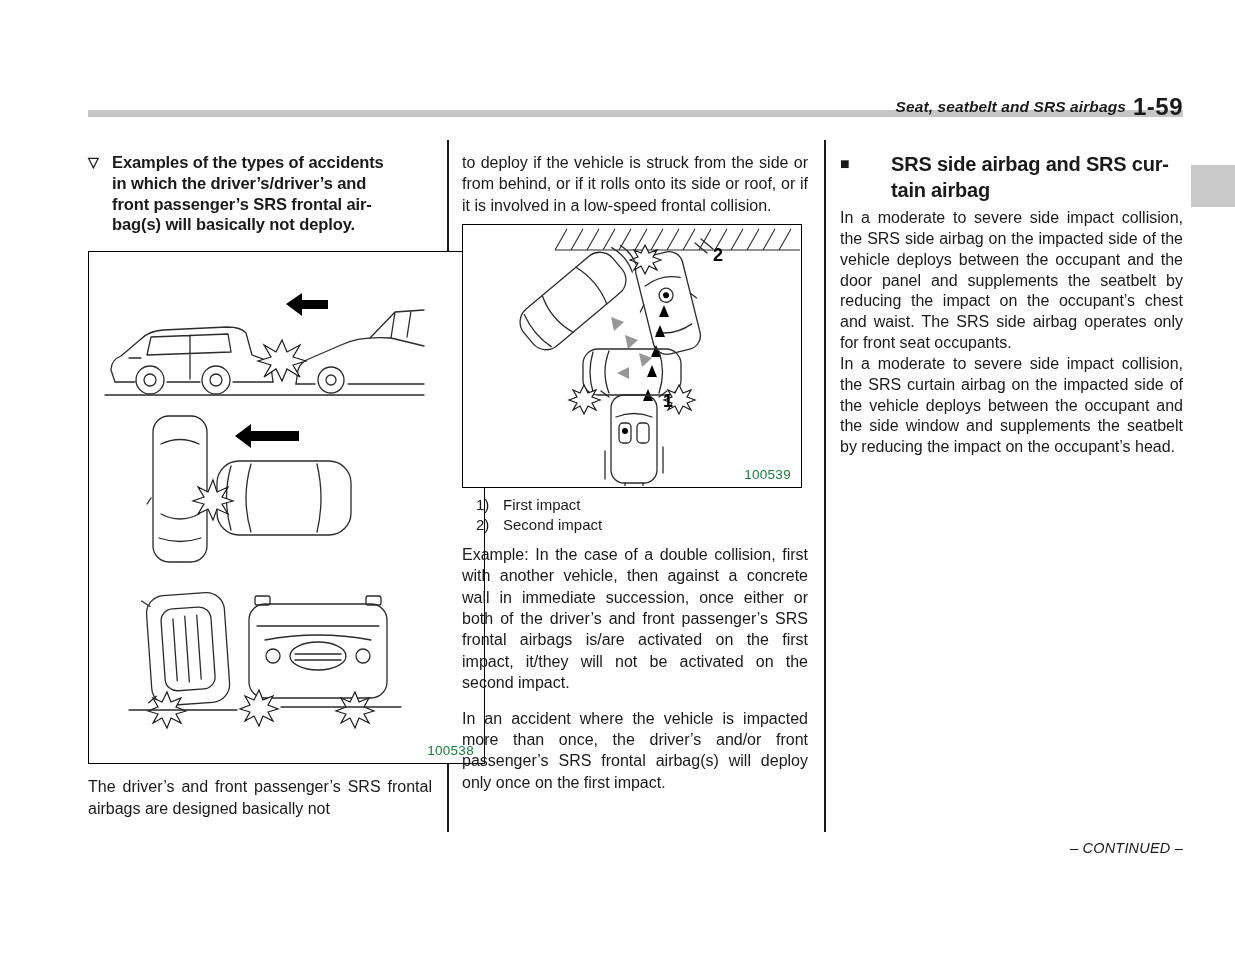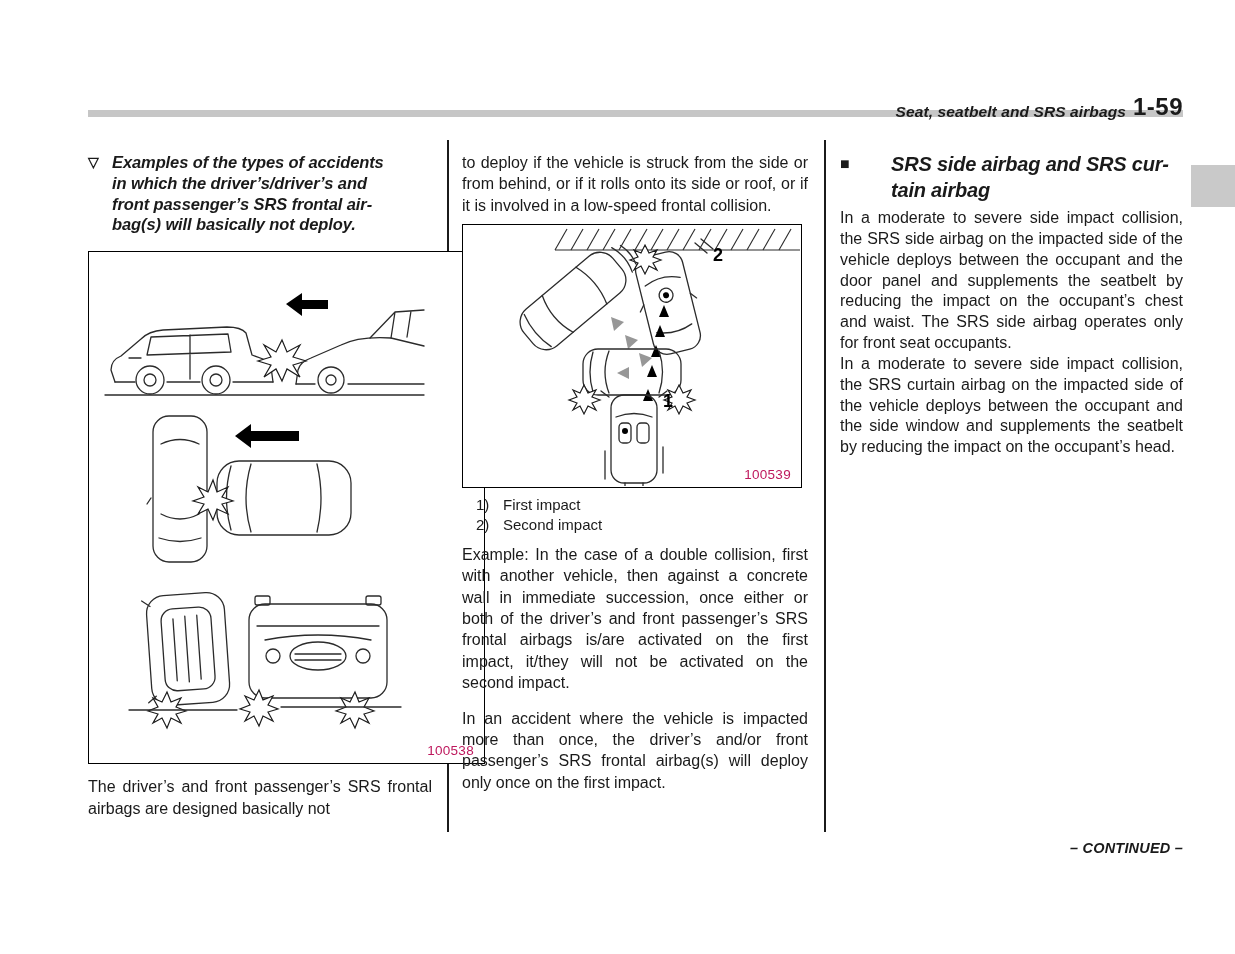--- a/index.html
+++ b/index.html
@@ -5,21 +5,21 @@
   html,body { margin:0; padding:0; }
   body {
     width:1235px; height:954px; background:#ffffff; position:relative;
     font-family:"Liberation Sans", sans-serif; color:#1a1a1a;
     -webkit-font-smoothing:antialiased; overflow:hidden;
   }
   .abs { position:absolute; }
 
   
   .header-bar { left:88px; top:110px; width:1095px; height:7px; background:#c6c6c6; }
-  .header-text { top:93px; right:52px; display:flex; align-items:flex-end; gap:7px; z-index:2; }
+  .header-text { top:93px; right:52px; display:flex; align-items:center; gap:7px; z-index:2; }
   .header-title { font-weight:bold; font-style:italic; font-size:15.5px; letter-spacing:0.1px; }
   .header-page  { font-weight:bold; font-size:24px; letter-spacing:0.5px; }
 
   .edge-tab { left:1191px; top:165px; width:44px; height:42px; background:#c9c9c9; }
 
   
   .divider { top:140px; width:1.5px; height:692px; background:#1b1b1b; }
   .divider-1 { left:447px; } .divider-2 { left:824px; }
 
   
@@ -33,49 +33,49 @@
     text-align:justify; text-justify:inter-word;
   }
   .col-right p.body { line-height:20.85px; }
   .col-left .after-fig { margin-top:12px; }
   .col-mid .para1 { margin-top:14px; }
   .col-mid .para2 { margin-top:10px; }
 
   
   .hang-head { display:flex; font-weight:bold; }
   .hang-head .marker { flex:none; }
-  .hang-head .htext  { white-space:pre-line;font-style:italic; }
+  .hang-head .htext  { white-space:pre-line; }
   .left-head .marker { width:24px; font-size:14px; padding-top:2px; }
   .left-head .htext  { font-size:16.5px; line-height:20.8px; letter-spacing:-0.1px; }
   .right-head { margin-bottom:5px; }
   .right-head .marker { width:27px; font-size:16px; padding-top:3px; }
   .right-head .htext  { font-size:20px; line-height:25.5px; letter-spacing:-0.2px;margin-left:24px; }
 
   
   .figure { position:relative; border:1.5px solid #000; background:#fff; box-sizing:border-box; }
   .fig-1 { margin-top:16px; width:397px; height:513px; }
   .fig-2 { margin-top:8px;  width:340px; height:264px; }
-  .fig-label { position:absolute; right:10px; bottom:5px; font-size:13.5px; color:#be185d; letter-spacing:0.3px; }
+  .fig-label { position:absolute; right:10px; bottom:5px; font-size:13.5px; color:#15803d; letter-spacing:0.3px; }
   .callout { position:absolute; font-weight:bold; font-size:18px; color:#000; }
   .callout-2 { left:250px; top:20px; }
   .callout-1 { left:200px; top:166px; }
   svg.lineart { display:block; position:absolute; left:0; top:0; }
   .ln { fill:none; stroke:#2b2b2b; stroke-width:1.3; stroke-linecap:round; stroke-linejoin:round; }
   .star { fill:#ffffff; stroke:#1c1c1c; stroke-width:1.2; stroke-linejoin:miter; }
   .blk { fill:#000; stroke:none; }
   .gry { fill:#979797; stroke:none; }
   .hatch { stroke:#2b2b2b; stroke-width:1.1; }
 
   
   .legend { margin-top:7px; font-size:15px; line-height:19.3px; }
   .legend-row { display:flex; }
   .legend-row .num { flex:none; width:27px; padding-left:14px; }
 
   
-  .footer { top:840px; right:52px; font-size:14.5px; font-weight:bold; font-style:italic; letter-spacing:0.2px; }
+  .footer { top:840px; right:52px; font-size:14.5px; font-weight:normal; font-style:italic; letter-spacing:0.2px; }
 </style>
 </head>
 <body>
 
 <div class="abs header-bar"></div>
 <div class="abs header-text">
   <span class="header-title">Seat, seatbelt and SRS airbags</span>
   <span class="header-page">1-59</span>
 </div>
 <div class="abs edge-tab"></div>

